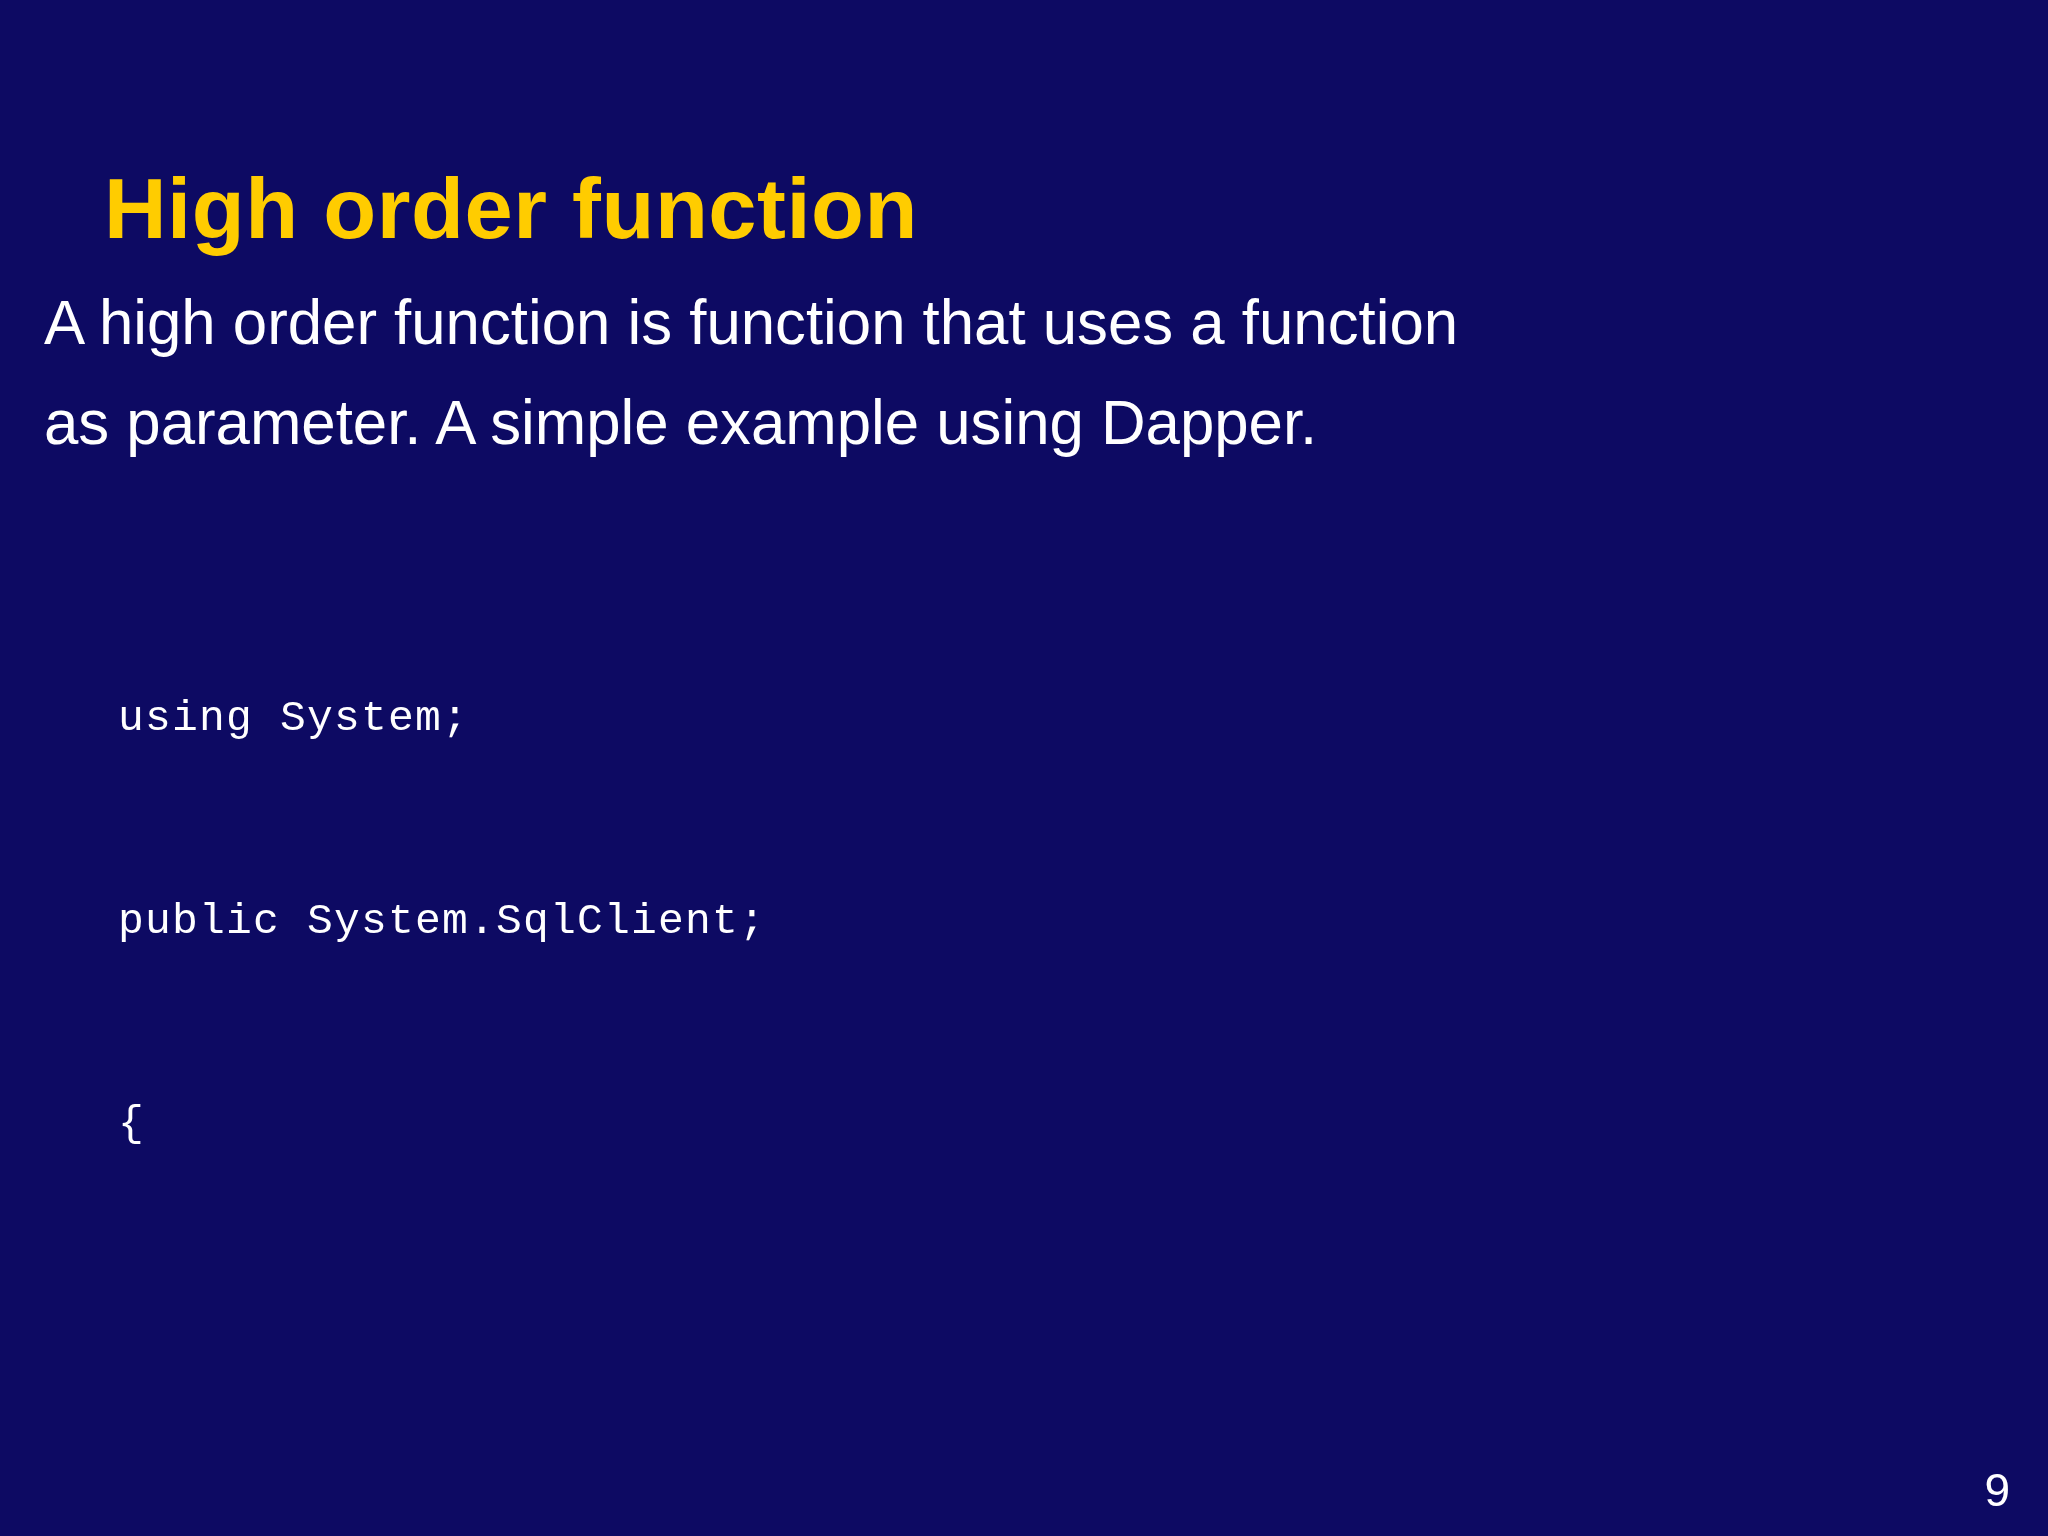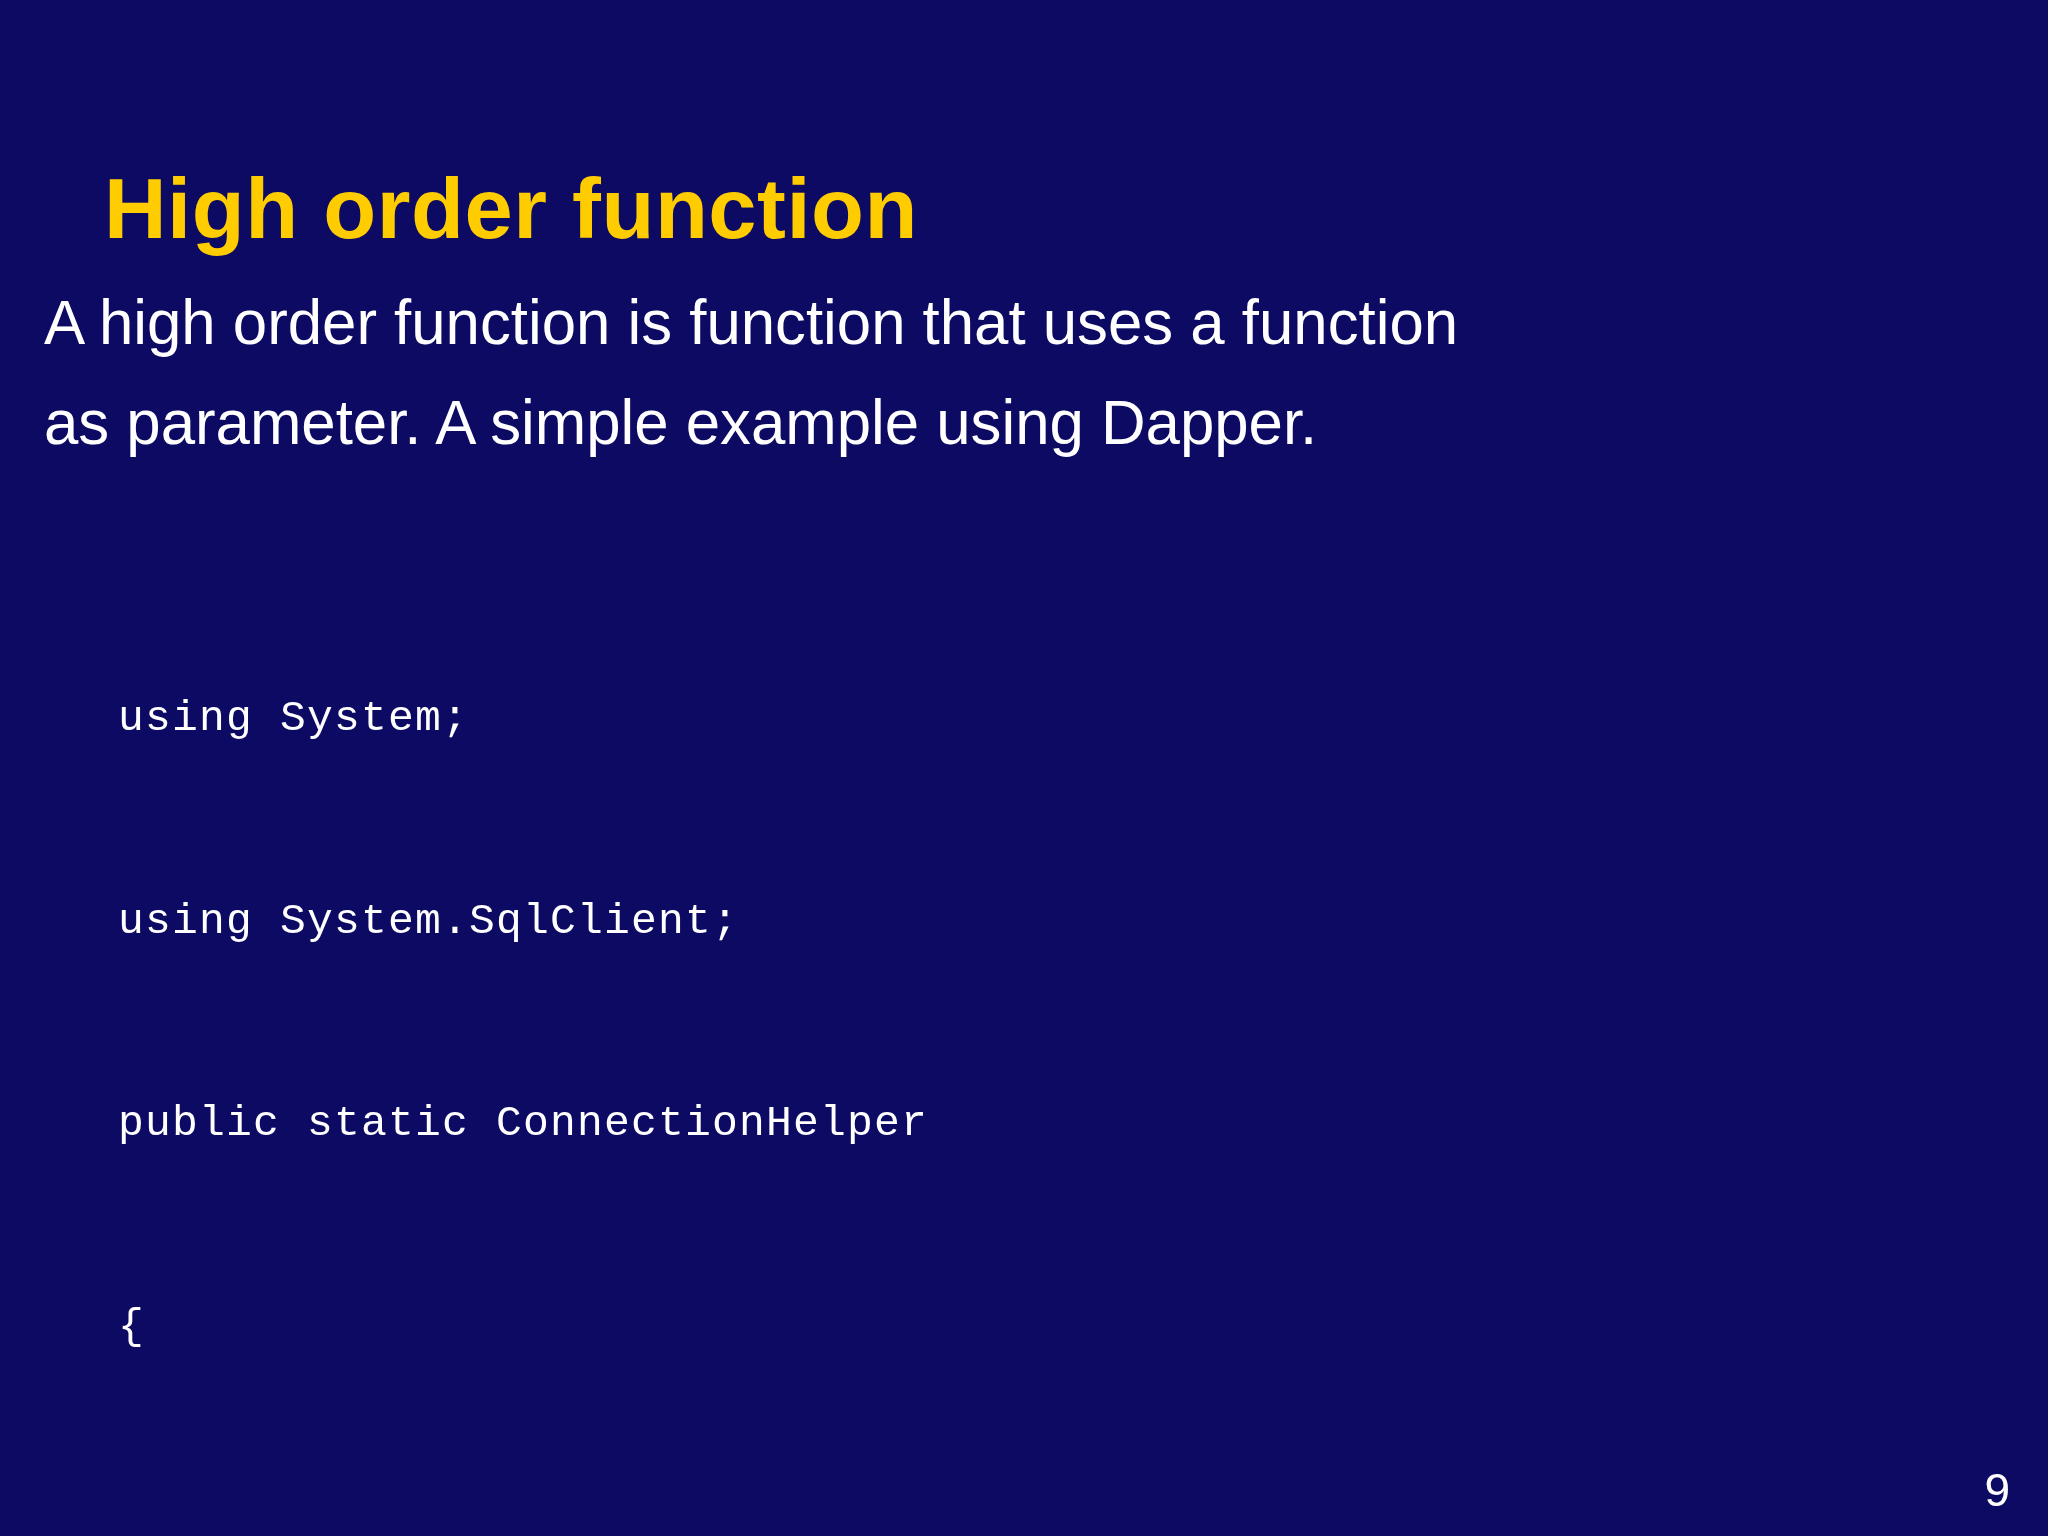--- a/index.html
+++ b/index.html
@@ -86,22 +86,21 @@
 
   <h1 class="slide-title">High order function</h1>
 
   <div class="body-text">
     <div class="line">A high order function is function that uses a function</div>
     <div class="line">as parameter. A simple example using Dapper.</div>
   </div>
 
   <div class="code-block">
     <div class="code-line">using System;</div>
-    <div class="code-line">using System.SqlClient;</div>
-    <div class="code-line">public static ConnectionHelper</div>
+    <div class="code-line">public System.SqlClient;</div>
     <div class="code-line">{</div>
     
     
     
     
     
     
     
     
     

